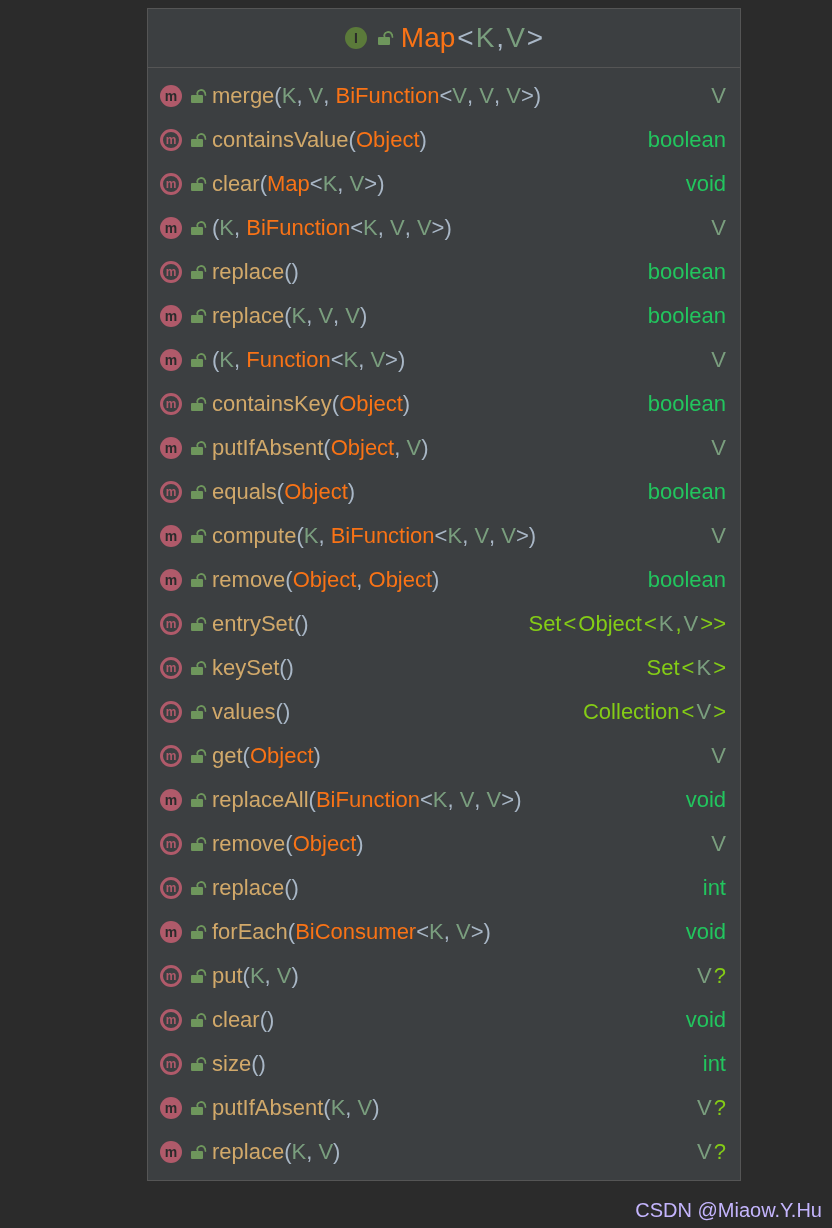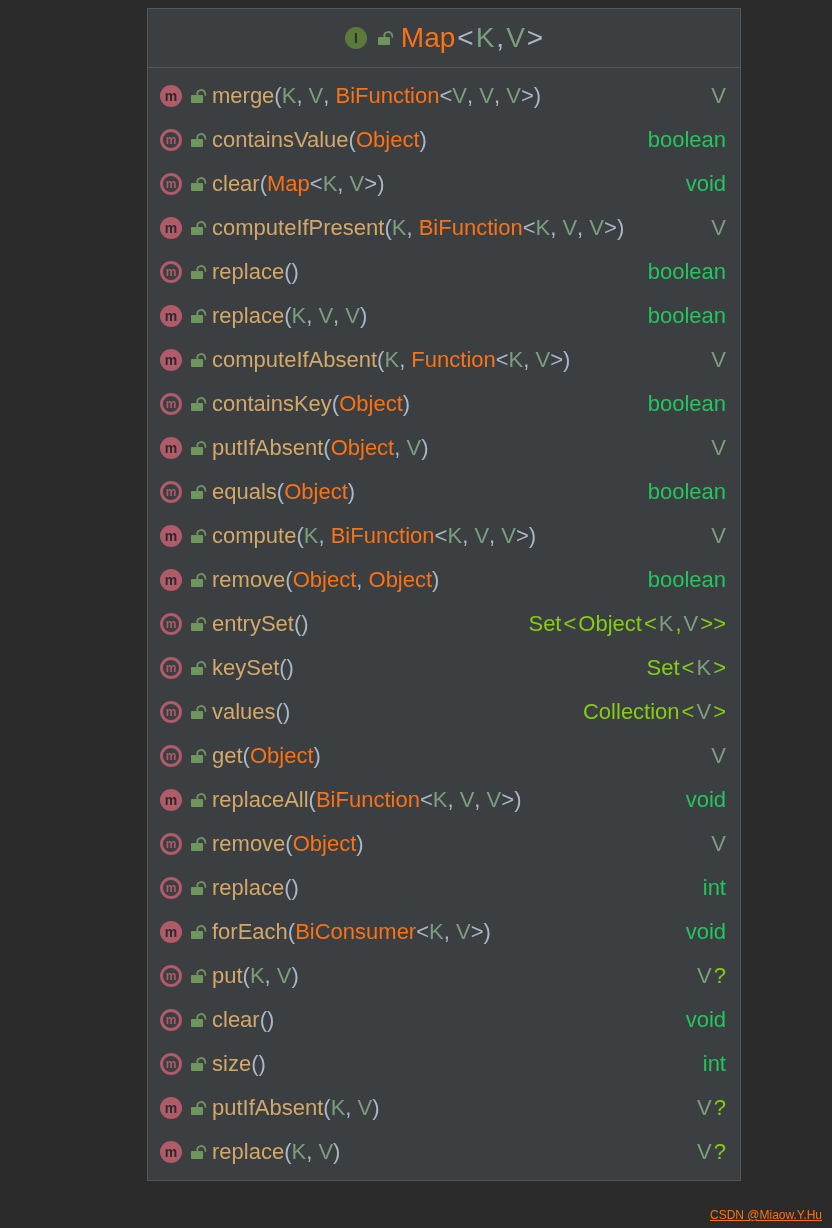--- a/index.html
+++ b/index.html
@@ -70,21 +70,21 @@
     background:#6e965c; border-radius:1px;
   }
   .lock::after { 
     content:""; position:absolute; left:3px; top:0; width:6px; height:6px;
     border:2px solid #6e965c; border-bottom:none; border-radius:6px 6px 0 0;
   }
   .lock.open::after { left:6px; transform: rotate(-15deg); }
 
   .watermark {
     position: absolute; right: 10px; bottom: 6px;
-    color: #f97316; font-size: 12px; font-family: sans-serif; text-decoration: underline;
+    color: #c4b5fd; font-size: 20px; font-family: sans-serif;
   }
 </style>
 </head>
 <body>
 
 <div class="popup">
   <div class="header">
     <span class="i-icon">I</span>
     <span class="lock open"></span>
     <span class="title" id="title-span">
@@ -149,21 +149,20 @@
           <span class="punc">)</span>
         </span>
         <span class="ret">
           <span class="ret-kw">void</span>
         </span>
       </div>
       <div class="row">
         <span class="m-icon">m</span>
         <span class="lock open"></span>
         <span class="sig">
-          <span class="name">computeIfPresent</span>
           <span class="punc">(</span>
           <span class="type">K</span>
           <span class="punc">, </span>
           <span class="plain">BiFunction</span>
           <span class="angle">&lt;</span>
           <span class="type">K</span>
           <span class="punc">, </span>
           <span class="type">V</span>
           <span class="punc">, </span>
           <span class="type">V</span>
@@ -200,21 +199,20 @@
           <span class="punc">)</span>
         </span>
         <span class="ret">
           <span class="ret-kw">boolean</span>
         </span>
       </div>
       <div class="row">
         <span class="m-icon">m</span>
         <span class="lock open"></span>
         <span class="sig">
-          <span class="name">computeIfAbsent</span>
           <span class="punc">(</span>
           <span class="type">K</span>
           <span class="punc">, </span>
           <span class="plain">Function</span>
           <span class="angle">&lt;</span>
           <span class="type">K</span>
           <span class="punc">, </span>
           <span class="type">V</span>
           <span class="angle">&gt;</span>
           <span class="punc">)</span>

